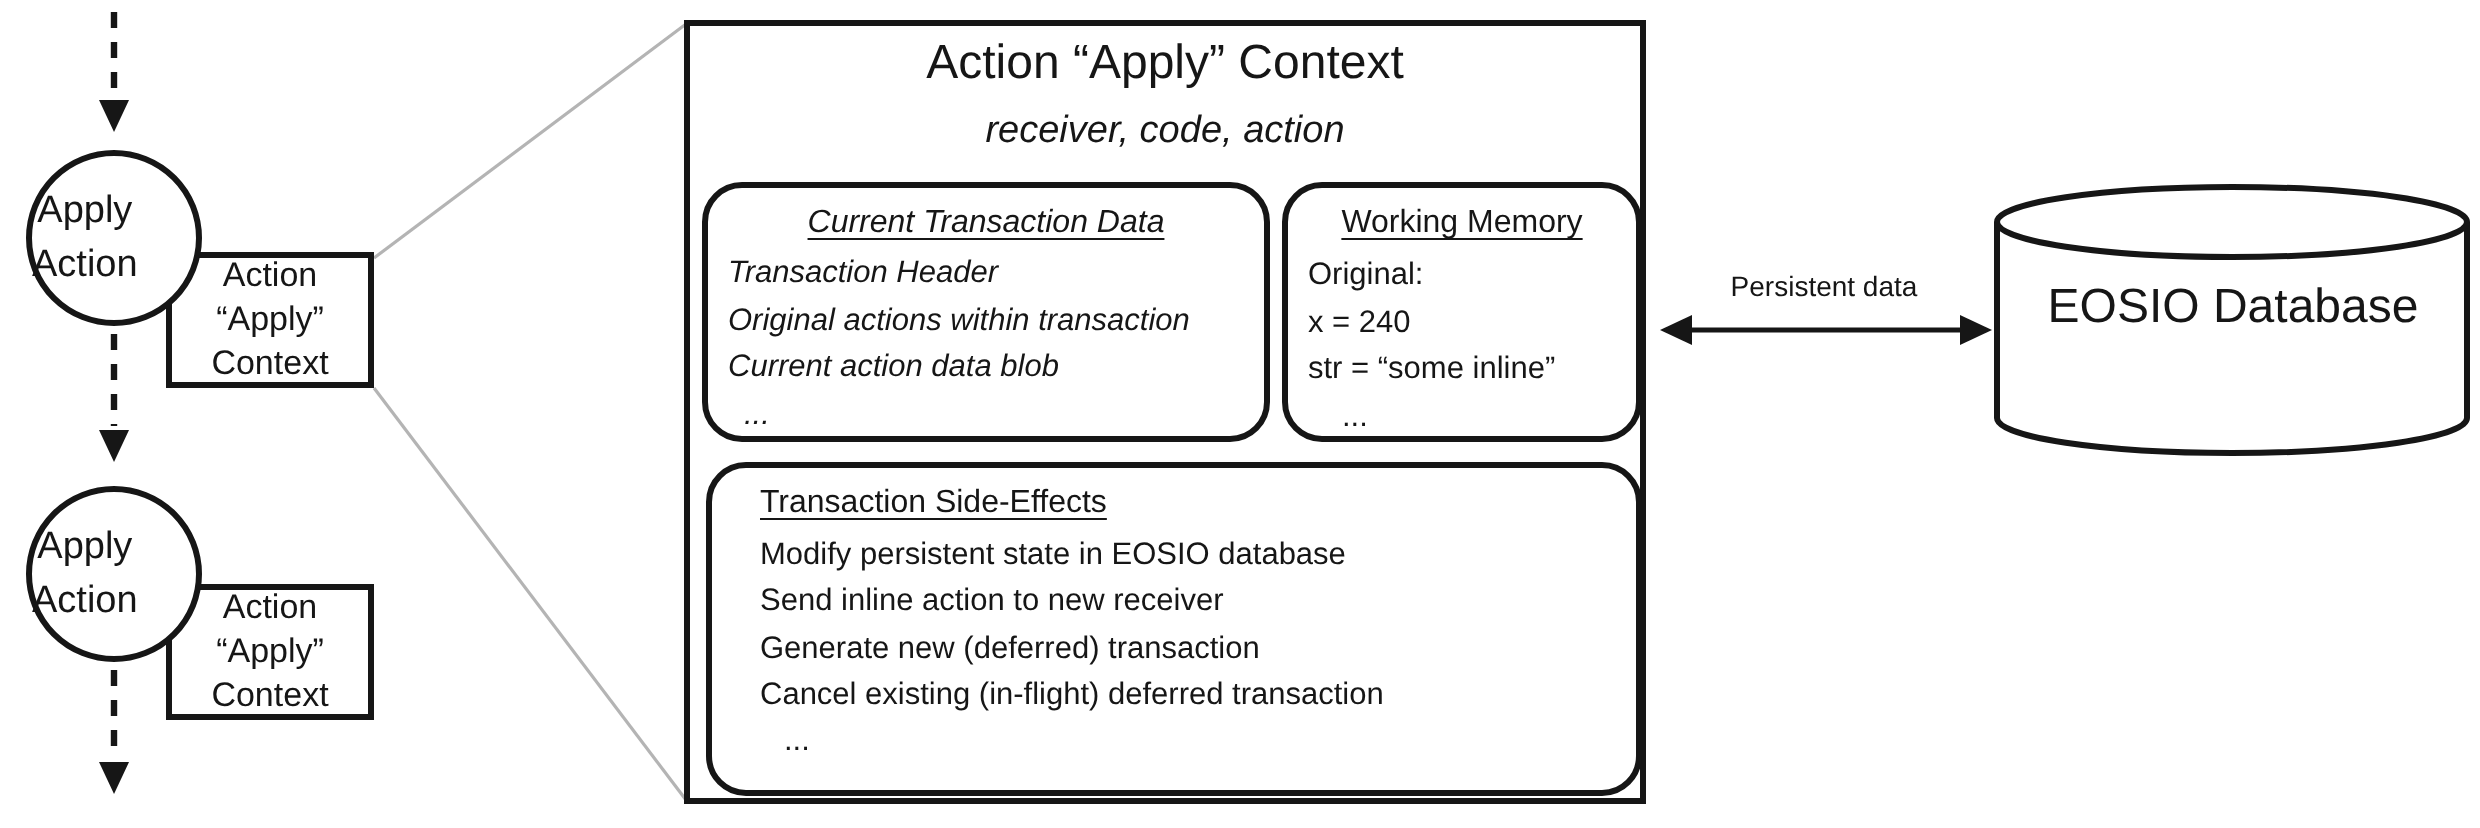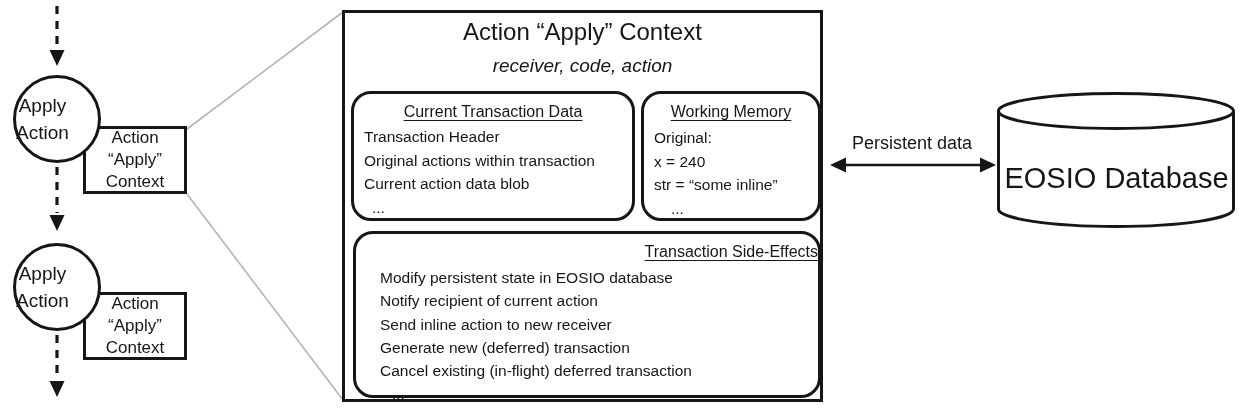--- a/index.html
+++ b/index.html
@@ -72,32 +72,32 @@
     text-align: center;
     font-style: italic;
     font-size: 19px; line-height: 22px;
   }
   .rbox {
     position: absolute;
     border: 3px solid #161616;
     border-radius: 20px;
     background: #ffffff;
   }
-  .rbox-ctd { left: 6px;   top: 78px;  width: 284px; height: 130px; }
+  .rbox-ctd { left: 6px;   top: 78px;  width: 284px; height: 130px; font-style: italic; }
   .rbox-wm  { left: 296px; top: 78px;  width: 180px; height: 130px; }
   .rbox-tse { left: 8px;   top: 218px; width: 468px; height: 167px; }
   .rbox-title {
     position: absolute;
     top: 8px; left: 0; width: 100%;
     text-align: center;
     font-size: 16px; line-height: 20px;
     text-decoration: underline;
     text-underline-offset: 3px;
   }
-  .rbox-title.left { text-align: right; padding-left: 24px; }
+  .rbox-title.left { text-align: left; padding-left: 24px; }
   .rlist { position: absolute; left: 0; width: 100%; }
   .rbox-ctd .rlist { top: 31px; }
   .rbox-wm  .rlist { top: 32px; }
   .rbox-tse .rlist { top: 32px; }
   .li {
     font-size: 15.5px;
     line-height: 23.5px;
     padding-left: 10px;
     white-space: nowrap;
   }
@@ -105,28 +105,28 @@
   .rbox-wm .li.ind { }
   .li.more { padding-left: 18px; }
   .rbox-wm .li.more { padding-left: 27px; }
   .rbox-tse .li.more { padding-left: 36px; }
 
   
   .persist-label {
     position: absolute;
     left: 830px; top: 131px; width: 164px;
     text-align: center;
-    font-size: 18px; line-height: 24px;
+    font-size: 14px; line-height: 24px;
     z-index: 2;
   }
   .db-label {
     position: absolute;
-    left: 999px; top: 164px; width: 235px;
-    text-align: center;
-    font-size: 29px; line-height: 28px;
+    left: 999px; top: 140px; width: 235px;
+    text-align: center;
+    font-size: 24px; line-height: 28px;
     z-index: 5;
   }
 </style>
 </head>
 <body>
 
 <div class="stage">
 
   <svg class="layer under">
     <line x1="187" y1="129" x2="343" y2="12" stroke="#b4b4b4" stroke-width="1.6"></line>
@@ -201,21 +201,20 @@
         <div class="li ind">x = 240</div>
         <div class="li ind">str = “some inline”</div>
         <div class="li more">...</div>
       </div>
     </div>
 
     <div class="rbox rbox-tse">
       <div class="rbox-title left">Transaction Side-Effects</div>
       <div class="rlist">
         <div class="li">Modify persistent state in EOSIO database</div>
-        <div class="li">Notify recipient of current action</div>
         <div class="li">Send inline action to new receiver</div>
         <div class="li">Generate new (deferred) transaction</div>
         <div class="li">Cancel existing (in-flight) deferred transaction</div>
         <div class="li more">...</div>
       </div>
     </div>
   </div>
 
   <div class="persist-label">Persistent data</div>
   <div class="db-label">EOSIO Database</div>

